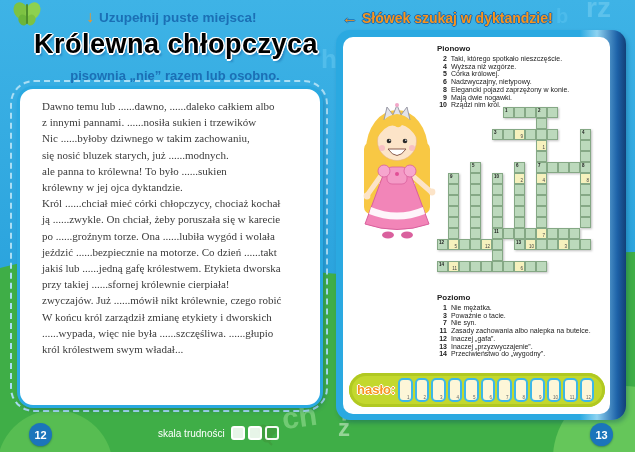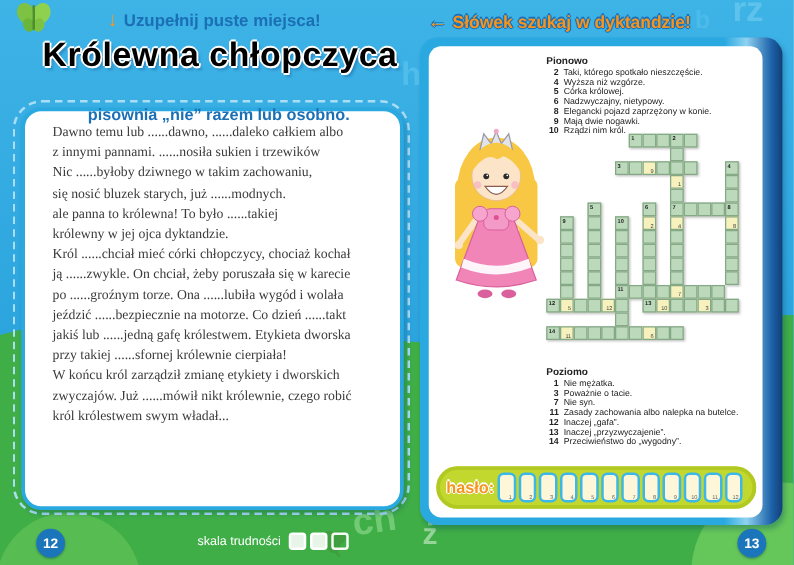--- a/index.html
+++ b/index.html
@@ -12,21 +12,21 @@
   #clover{position:absolute;left:254px;top:421px;z-index:1;}
 
   
   .lp-instruction{position:absolute;left:86px;top:8px;z-index:5;font-size:13.5px;font-weight:bold;color:#1b6fb5;}
   .lp-instruction .arr{color:#f7941d;font-size:16px;font-weight:bold;margin-right:5px;}
   .lp-title{position:absolute;left:22px;top:29px;width:296px;z-index:5;text-align:right;
             font-size:27px;font-weight:bold;color:#000000;letter-spacing:.5px;
             text-shadow:-1.5px 0 #fff,1.5px 0 #fff,0 -1.5px #fff,0 1.5px #fff,
                         -1px -1px #fff,1px 1px #fff,2.5px 3px 2px rgba(27,95,160,.45);}
   .lp-subtitle{position:absolute;left:55px;top:68px;width:240px;z-index:5;text-align:center;
-               font-size:13px;font-weight:bold;color:#1b6fb5;margin-top:16px;}
+               font-size:13px;font-weight:bold;color:#1b6fb5;}
   .lp-dashed{position:absolute;left:10px;top:80px;width:314px;height:328px;z-index:2;
              border:2px dashed #aadef5;border-radius:24px;}
   .lp-card{position:absolute;left:17px;top:86px;width:300px;height:316px;z-index:3;
            background:#fff;border:3px solid #2aa9e1;border-radius:16px;
            box-shadow:2px 3px 4px rgba(0,60,100,.25);}
   #story{position:absolute;left:42px;top:98px;width:274px;z-index:4;
          font-family:"Liberation Serif",serif;font-size:11px;line-height:16.2px;color:#3b3b3b;}
   .story-line{white-space:nowrap;}
 
   
@@ -121,30 +121,31 @@
   </div>
   <div class="lp-title">Królewna chłopczyca</div>
   <div class="lp-subtitle">pisownia „nie” razem lub osobno.</div>
   <div class="lp-dashed"></div>
   <div class="lp-card"></div>
   <div id="story">
       <div class="story-line">Dawno temu lub ......dawno, ......daleko całkiem albo</div>
       <div class="story-line">z innymi pannami. ......nosiła sukien i trzewików</div>
       <div class="story-line">Nic ......byłoby dziwnego w takim zachowaniu,</div>
       <div class="story-line">się nosić bluzek starych, już ......modnych.</div>
-      <div class="story-line">ale panna to królewna! To było ......takiej</div>
+      <div class="story-line">ale panna to królewna! To było ......sukien</div>
       <div class="story-line">królewny w jej ojca dyktandzie.</div>
       <div class="story-line">Król ......chciał mieć córki chłopczycy, chociaż kochał</div>
       <div class="story-line">ją ......zwykle. On chciał, żeby poruszała się w karecie</div>
       <div class="story-line">po ......groźnym torze. Ona ......lubiła wygód i wolała</div>
       <div class="story-line">jeździć ......bezpiecznie na motorze. Co dzień ......takt</div>
       <div class="story-line">jakiś lub ......jedną gafę królestwem. Etykieta dworska</div>
       <div class="story-line">przy takiej ......sfornej królewnie cierpiała!</div>
+      <div class="story-line">zwyczajów. Już ......mówił nikt królewnie, czego robić</div>
       <div class="story-line">W końcu król zarządził zmianę etykiety i dworskich</div>
-      <div class="story-line">zwyczajów. Już ......mówił nikt królewnie, czego robić</div>
+      <div class="story-line">......wypada, więc nie była ......szczęśliwa. ......głupio</div>
       <div class="story-line">król królestwem swym władał...</div>
     </div>
 
   <div class="rp-panel"></div>
   <div class="rp-card"></div>
   <div class="rp-instruction">
     <span class="arr">←</span><span>Słówek szukaj w dyktandzie!</span>
   </div>
 
   <div id="pionowo" class="clues">

